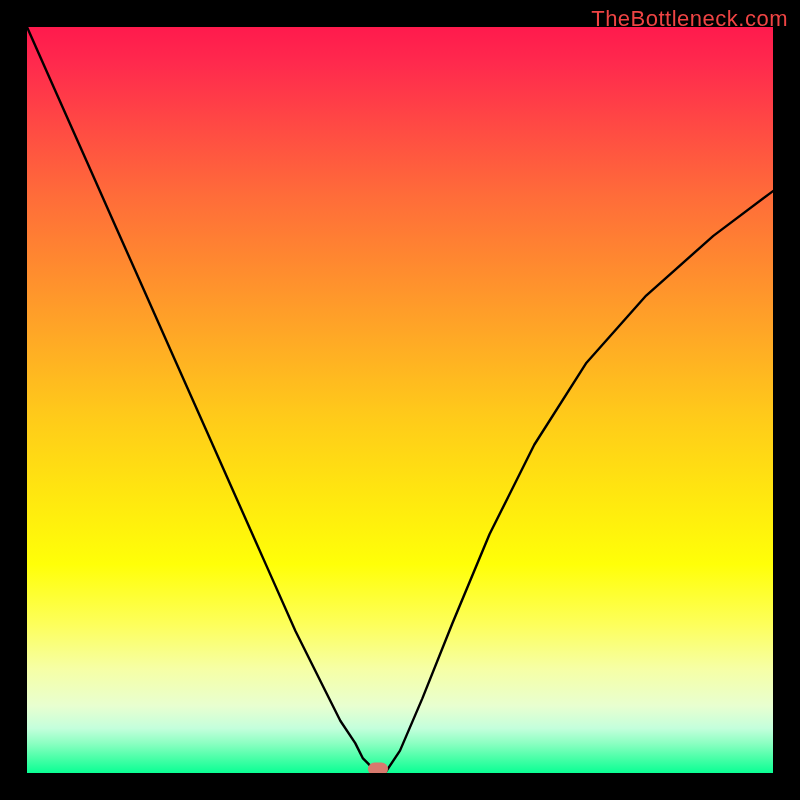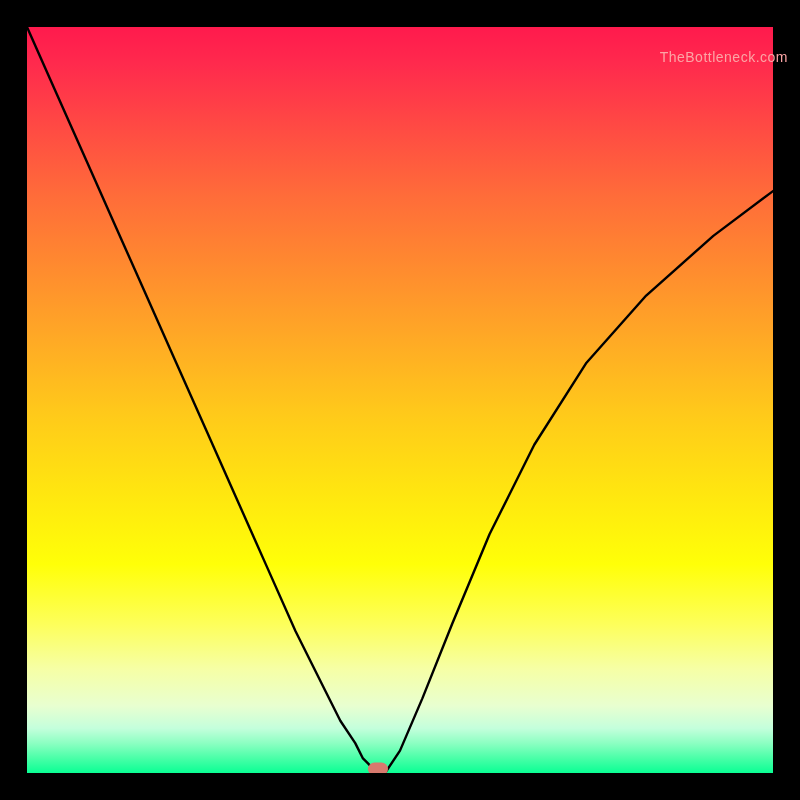--- a/index.html
+++ b/index.html
@@ -42,25 +42,24 @@
       #c4ffdc 94%,
       #8cffc2 96%,
       #4affa8 98%,
       #0aff94 100%
     );
   }
   .watermark {
     position: absolute;
     top: 6px;
     right: 12px;
-    color: #fca5a5;
-    font-size: 14px;
+    color: #ef4444;
+    font-size: 22px;
     font-weight: 500;
     letter-spacing: 0.5px;
-    margin-top: 43px;
   }
   .curve-layer {
     position: absolute;
     left: 0;
     top: 0;
     width: 100%;
     height: 100%;
   }
   .min-marker {
     position: absolute;

